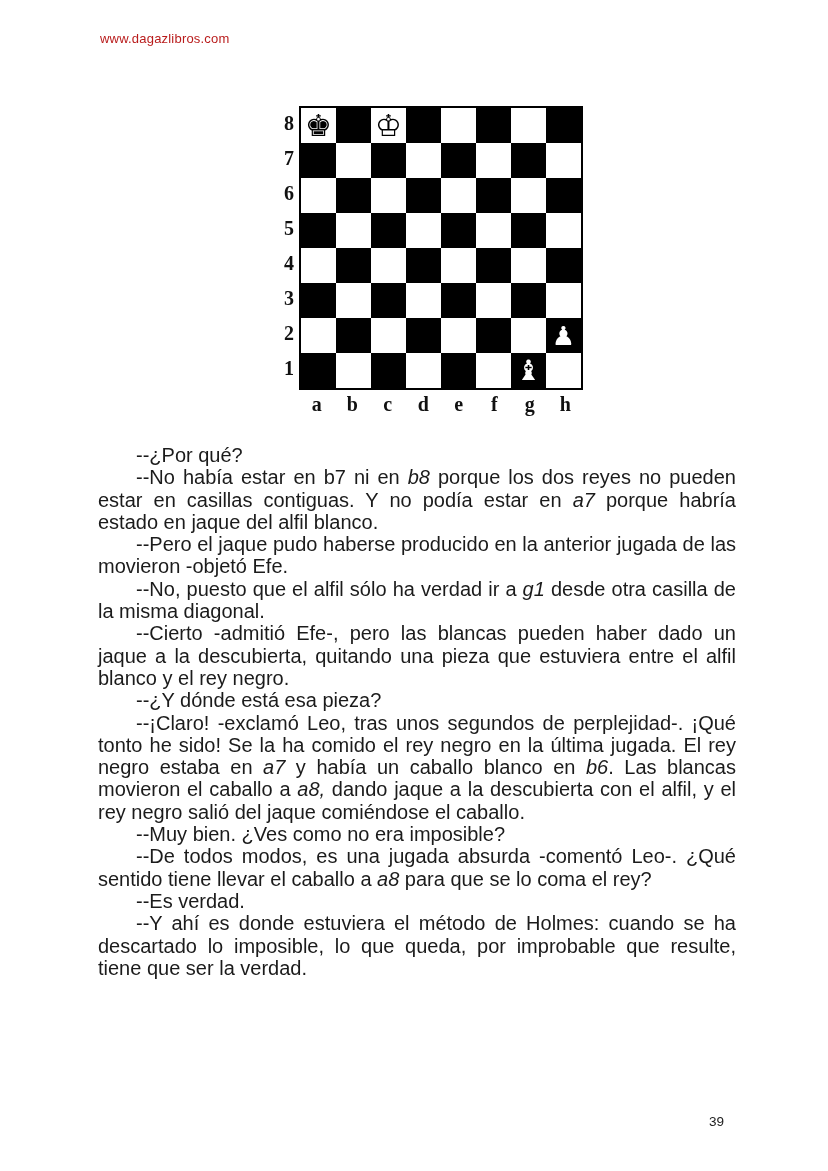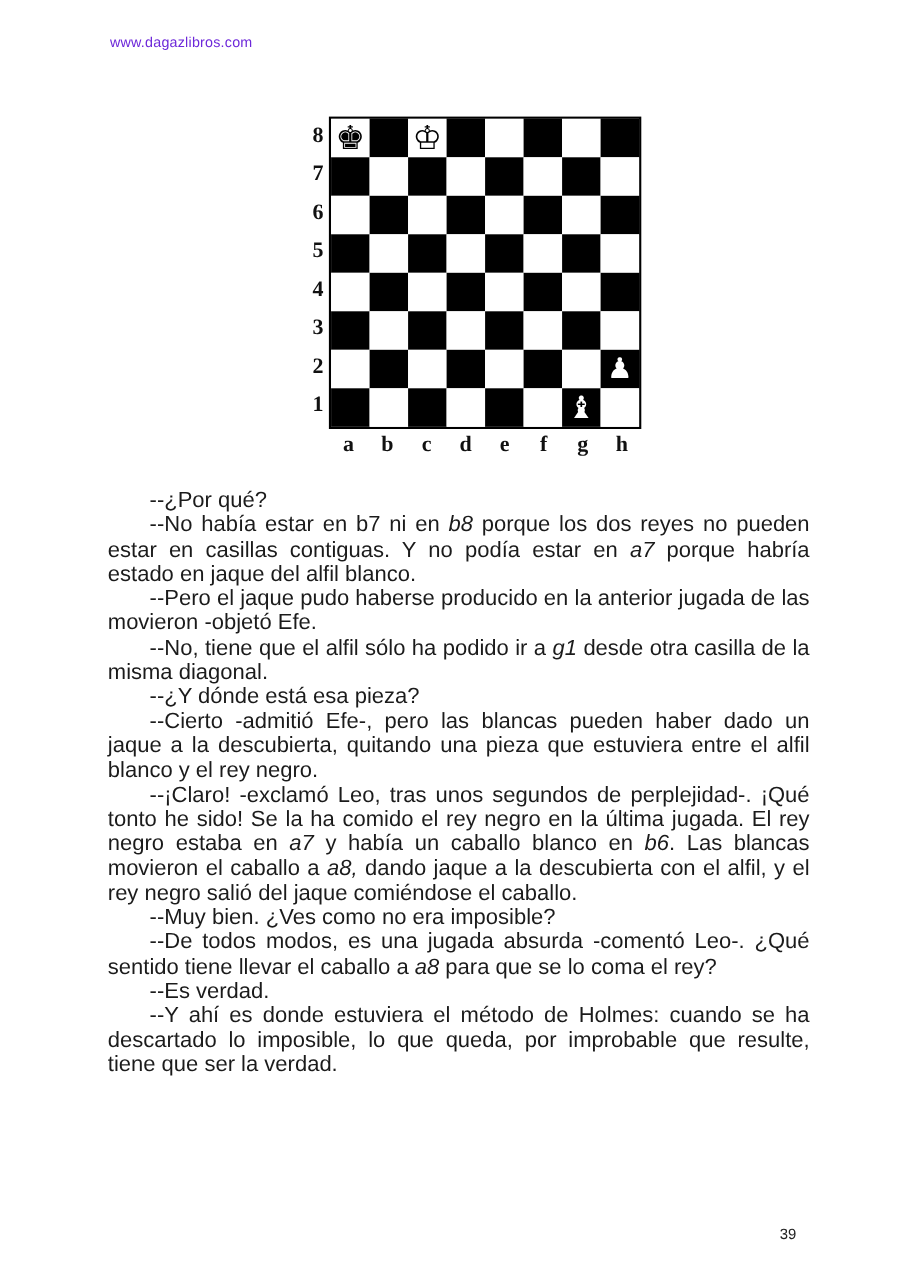--- a/index.html
+++ b/index.html
@@ -11,21 +11,21 @@
     background: #ffffff;
     font-family: "Liberation Sans", sans-serif;
     color: #1b1b1b;
     overflow: hidden;
   }
   .header-url {
     position: absolute;
     left: 100px;
     top: 31px;
     font-size: 13px;
-    color: #6d28d9;
+    color: #b91c1c;
     letter-spacing: 0.2px;
   }
   
   .diagram {
     position: absolute;
     left: 281px;
     top: 106px;
   }
   .board-row { display: flex; }
   .rank-labels {
@@ -206,23 +206,23 @@
         <div class="file-label">f</div>
         <div class="file-label">g</div>
         <div class="file-label">h</div>
       </div>
   </div>
 
   <div class="text-block">
       <p><span>--¿Por qué?</span></p>
       <p><span>--No había estar en b7 ni en </span><em>b8</em><span> porque los dos reyes no pueden estar en casillas contiguas. Y no podía estar en </span><em>a7</em><span> porque habría estado en jaque del alfil blanco.</span></p>
       <p><span>--Pero el jaque pudo haberse producido en la anterior jugada de las movieron -objetó Efe.</span></p>
-      <p><span>--No, tiene que el alfil sólo ha podido ir a </span><em>g1</em><span> desde otra casilla de la misma diagonal.</span></p>
+      <p><span>--No, puesto que el alfil sólo ha verdad ir a </span><em>g1</em><span> desde otra casilla de la misma diagonal.</span></p>
+      <p><span>--Cierto -admitió Efe-, pero las blancas pueden haber dado un jaque a la descubierta, quitando una pieza que estuviera entre el alfil blanco y el rey negro.</span></p>
       <p><span>--¿Y dónde está esa pieza?</span></p>
-      <p><span>--Cierto -admitió Efe-, pero las blancas pueden haber dado un jaque a la descubierta, quitando una pieza que estuviera entre el alfil blanco y el rey negro.</span></p>
       <p><span>--¡Claro! -exclamó Leo, tras unos segundos de perplejidad-. ¡Qué tonto he sido! Se la ha comido el rey negro en la última jugada. El rey negro estaba en </span><em>a7</em><span> y había un caballo blanco en </span><em>b6</em><span>. Las blancas movieron el caballo a </span><em>a8,</em><span> dando jaque a la descubierta con el alfil, y el rey negro salió del jaque comiéndose el caballo.</span></p>
       <p><span>--Muy bien. ¿Ves como no era imposible?</span></p>
       <p><span>--De todos modos, es una jugada absurda -comentó Leo-. ¿Qué sentido tiene llevar el caballo a </span><em>a8</em><span> para que se lo coma el rey?</span></p>
       <p><span>--Es verdad.</span></p>
       <p><span>--Y ahí es donde estuviera el método de Holmes: cuando se ha descartado lo imposible, lo que queda, por improbable que resulte, tiene que ser la verdad.</span></p>
     </div>
 
   <div class="page-number">39</div>
 
 </div>

